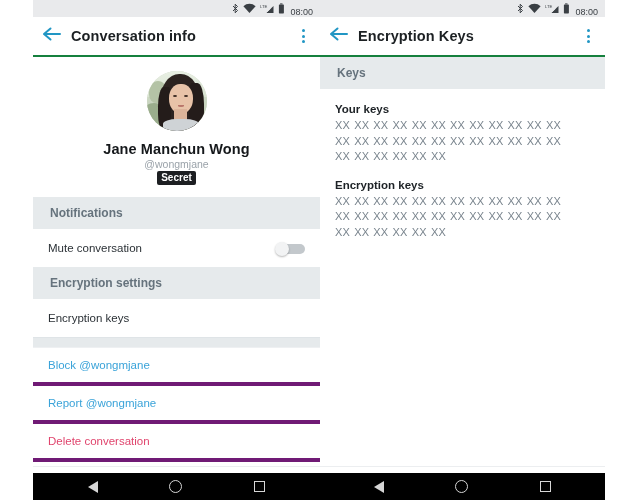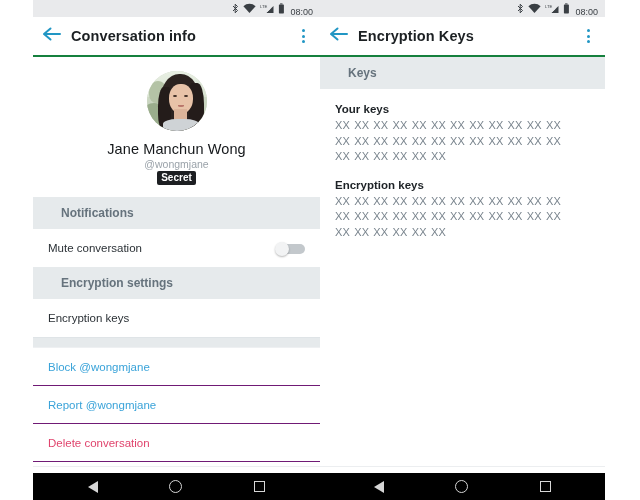--- a/index.html
+++ b/index.html
@@ -130,21 +130,21 @@
   .avatar .face     { position:absolute; left:22px; top:13px; width:24px; height:30px; border-radius:46% 46% 50% 50%; background:#e8c3a8; }
   .avatar .neck     { position:absolute; left:27px; top:38px; width:13px; height:12px; background:#dcb49a; }
   .avatar .shirt    { position:absolute; left:16px; bottom:0; width:36px; height:12px; border-radius:40% 40% 0 0; background:#cfd3d6; }
   .avatar .eyeL     { position:absolute; left:26px; top:24px; width:4px; height:2px; border-radius:50%; background:#3a2a22; }
   .avatar .eyeR     { position:absolute; left:37px; top:24px; width:4px; height:2px; border-radius:50%; background:#3a2a22; }
   .avatar .mouth    { position:absolute; left:31px; top:34px; width:6px; height:2px; border-radius:0 0 50% 50%; background:#b9766a; }
 
   .profile-name {
     margin-top: 10px;
     font-size: 14.5px;
-    font-weight: normal;
+    font-weight: bold;
     color: #15181b;
     letter-spacing: 0.1px;
   }
   .profile-handle {
     margin-top: 1px;
     font-size: 10.5px;
     color: #9aa2a9;
   }
   .secret-badge {
     margin-top: 1px;
@@ -154,34 +154,34 @@
     font-size: 10px;
     font-weight: bold;
     padding: 1px 4px 2px 4px;
     border-radius: 2px;
     line-height: 1.1;
   }
 
   
   .section-header {
     background: #e6eaec;
-    padding: 9px 28px;
+    padding: 9px 17px;
     font-size: 12px;
     font-weight: bold;
     color: #66737d;
     box-sizing: border-box;
   }
   .list-row {
     height: 38px;
     display: flex;
     align-items: center;
     padding: 0 15px;
     background: #ffffff;
     box-sizing: border-box;
-    border-bottom: 1px solid #701a75;
+    border-bottom: 4px solid #701a75;
   }
   .list-row.no-border { border-bottom: none; }
   .list-label {
     font-size: 11.5px;
     color: #2b3136;
     flex: 1 1 auto;
   }
   .list-label.link   { color: #3aa3d9; }
   .list-label.danger { color: #e0446d; }
 

